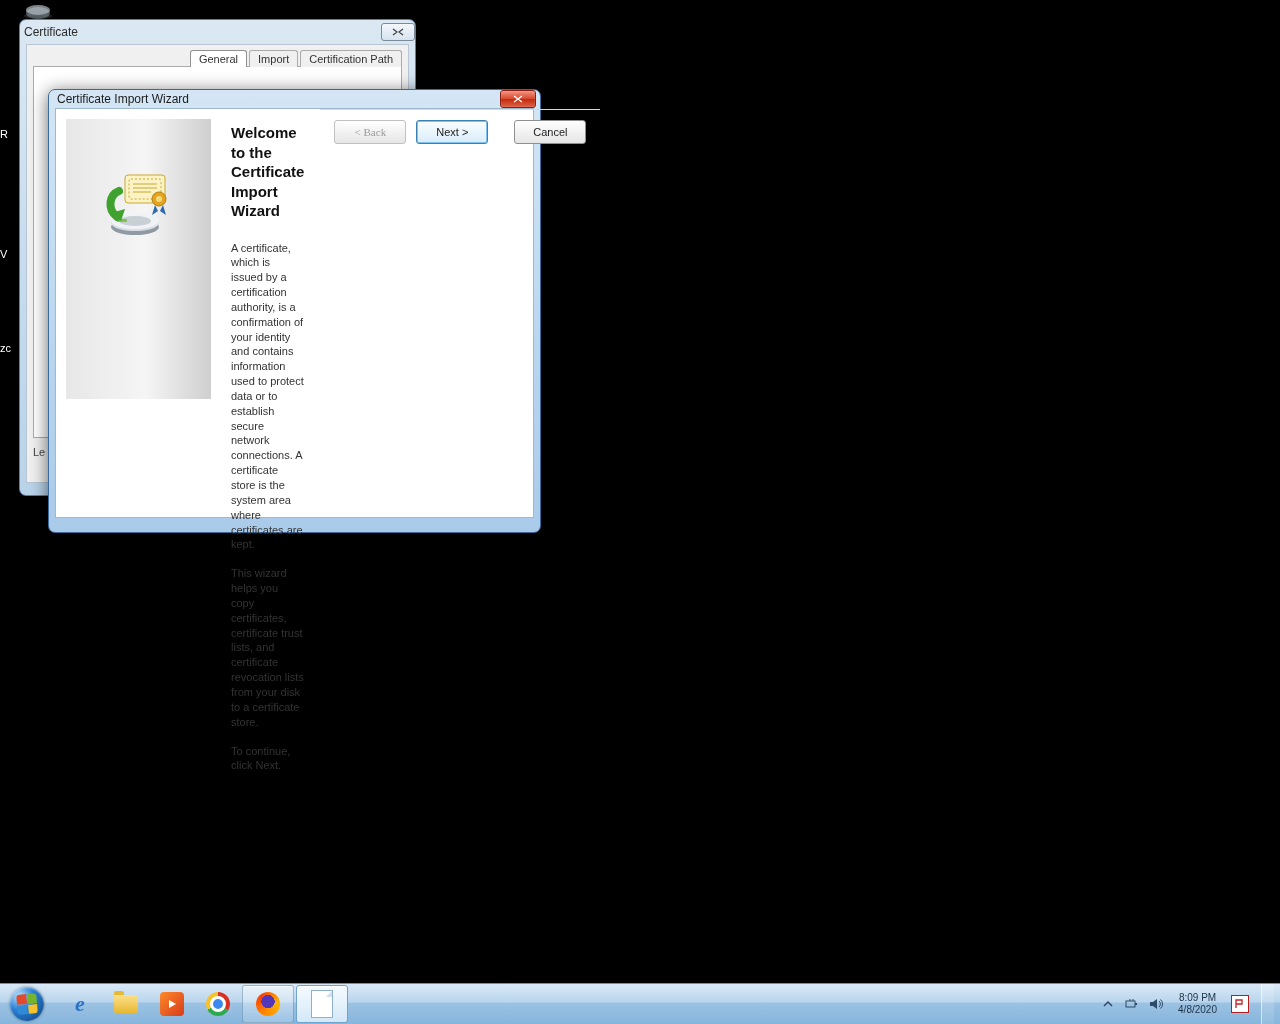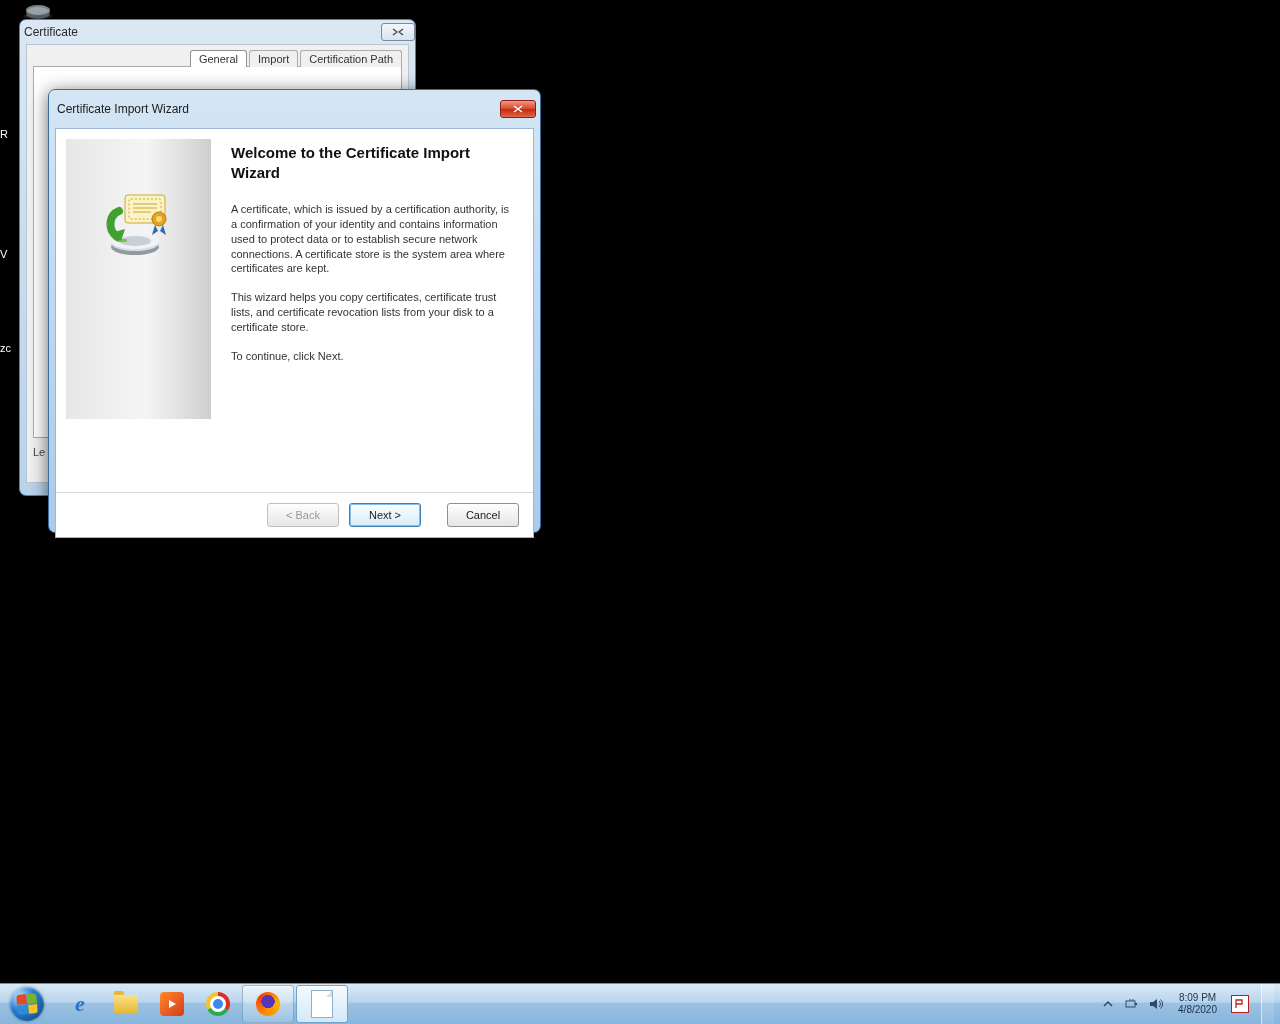--- a/index.html
+++ b/index.html
@@ -103,21 +103,21 @@
     left: 48px;
     top: 89px;
     width: 491px;
     height: 442px;
     background: linear-gradient(to bottom, #d4e6f5 0%, #bdd8f0 50%, #a9cbe9 100%);
     border: 1px solid #3c6a9a;
     border-radius: 7px;
     box-shadow: 0 3px 18px rgba(0,0,0,0.6);
   }
   .wiz-titlebar {
-    height: 38px;
+    height: 18px;
     display: flex;
     align-items: center;
     padding: 0 4px 0 8px;
     color: #1b1b1b;
     font-size: 12px;
   }
   .wiz-title { flex: 1; }
   .wiz-close {
     width: 34px;
     height: 16px;
@@ -131,21 +131,20 @@
     font-size: 10px;
     cursor: pointer;
     box-shadow: inset 0 0 1px rgba(255,255,255,0.6);
   }
   .wiz-client {
     margin: 0 6px 6px 6px;
     background: #fff;
     height: calc(100% - 32px);
     box-sizing: border-box;
     display: flex;
-    flex-direction: column;
     border: 1px solid #9db8d0;
   }
   .wiz-content {
     flex: 1;
     display: flex;
     padding: 10px 16px 0 10px;
   }
   .wiz-sidebar {
     width: 145px;
     height: 280px;
@@ -196,20 +195,21 @@
     cursor: pointer;
     color: #222;
     display: flex;
     align-items: center;
     justify-content: center;
   }
   .wiz-btn.disabled {
     color: #9a9a9a;
     cursor: default;
     border-color: #c0c0c0;
+    font-family: Liberation Serif, serif;
   }
   .wiz-btn.primary {
     border: 1px solid #3c7fb1;
     box-shadow: 0 0 0 1px #7fc1f3 inset;
     background: linear-gradient(to bottom, #fafeff, #d8ecfb);
   }
 
   
   .taskbar {
     position: absolute;

